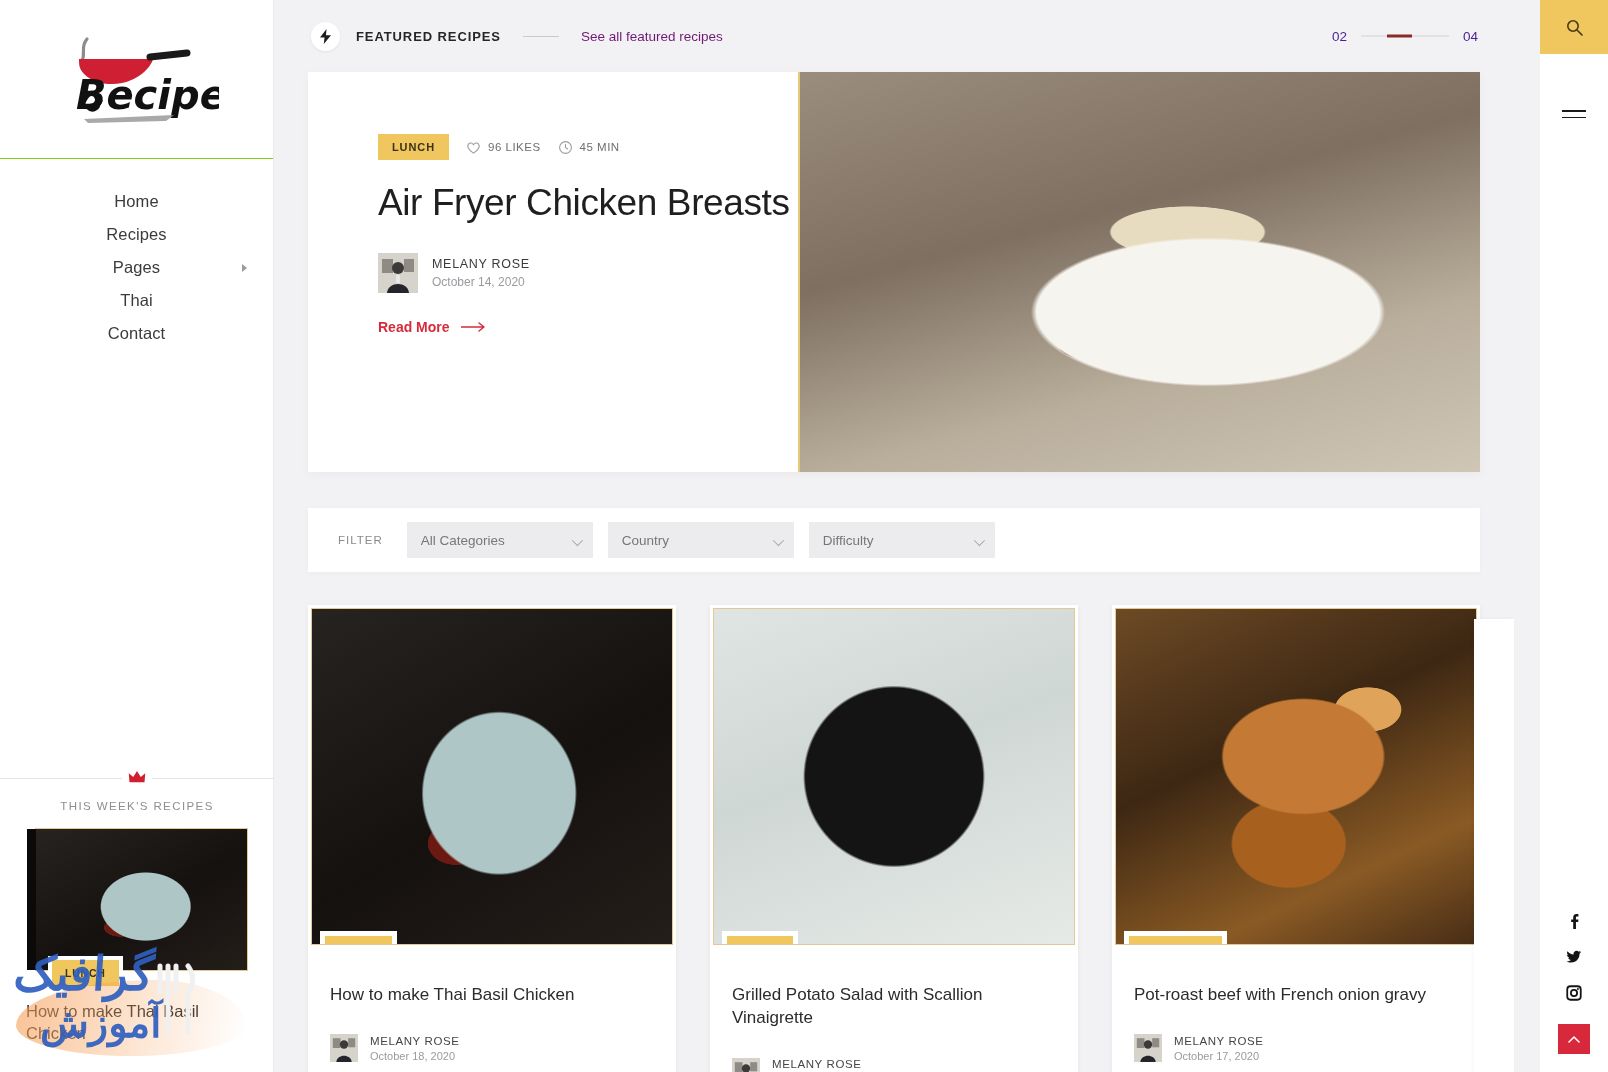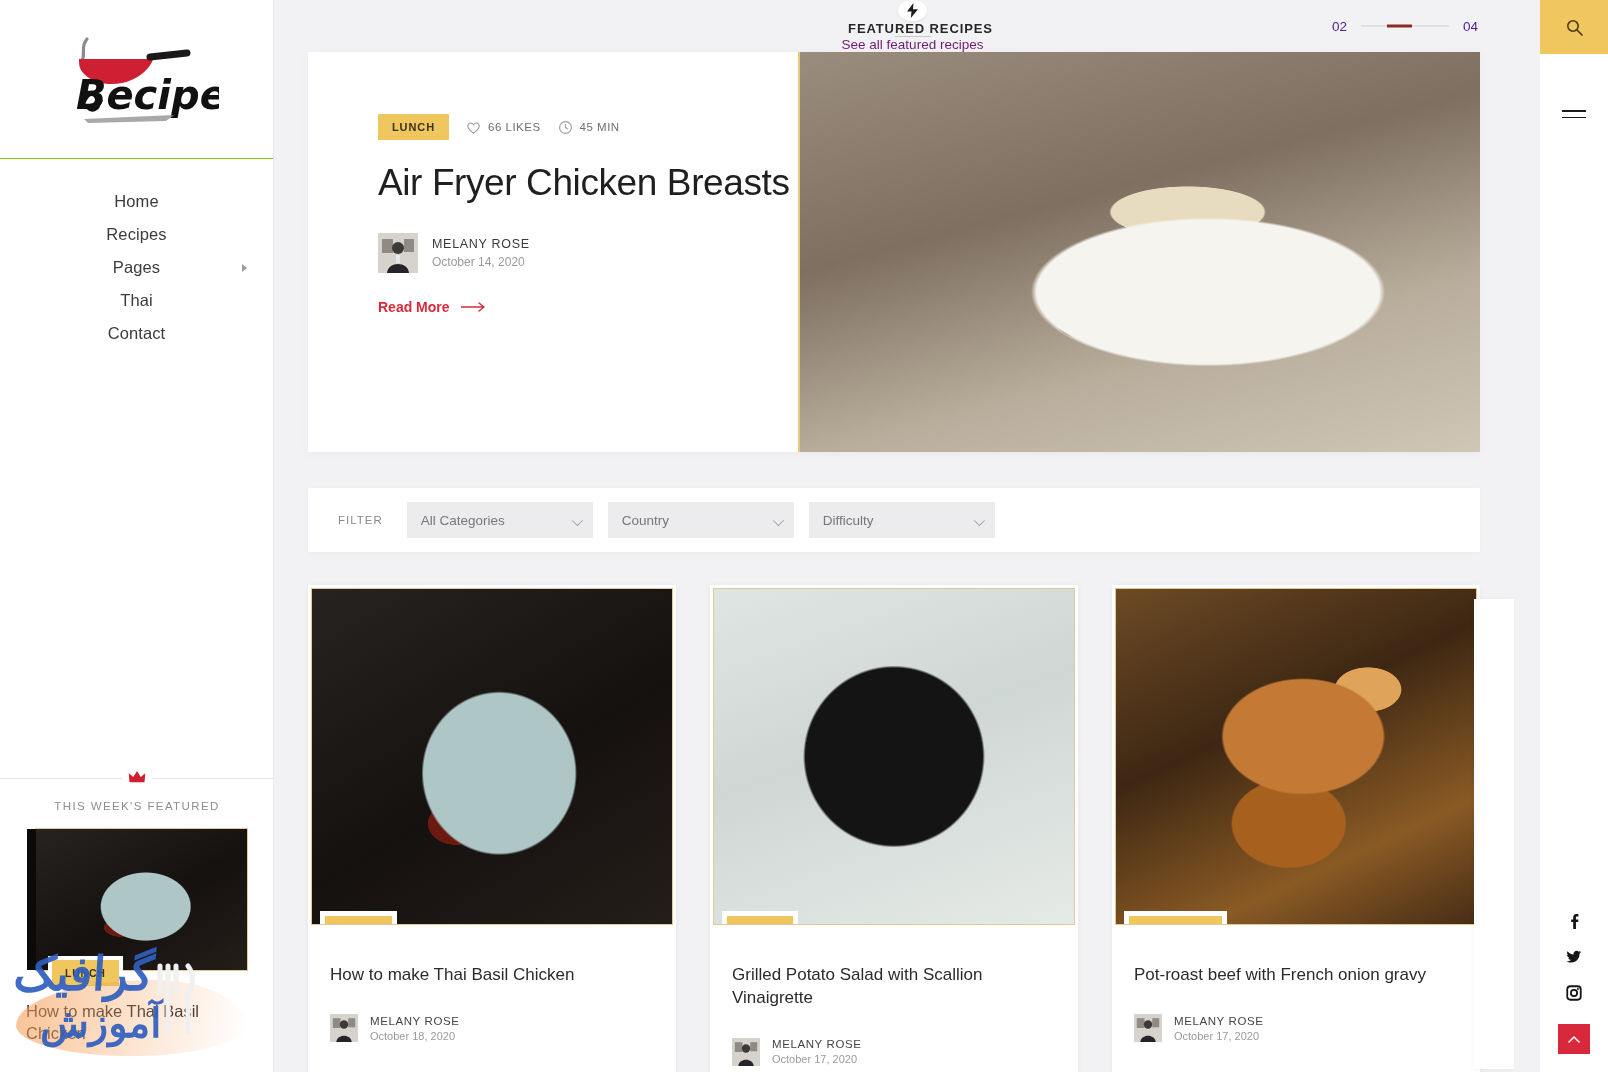--- a/index.html
+++ b/index.html
@@ -158,22 +158,22 @@
 
   
   .main {
     position: absolute; left: 274px; top: 0;
     width: 1240px; height: 1072px;
     background: #f2f2f4;
     overflow: hidden;
   }
 
   .topbar {
-    height: 52px; display: flex; align-items: center;
-    padding-left: 37px; position: relative; flex-direction: column;
+    height: 72px; display: flex; align-items: center;
+    padding-left: 37px; position: relative;
   }
   .bolt-circle {
     width: 29px; height: 29px; border-radius: 50%;
     background: #fff; display:flex; align-items:center; justify-content:center;
     box-shadow: 0 1px 3px rgba(0,0,0,.07);
   }
   .bolt-circle svg { width: 13px; height: 15px; }
   .featured-label {
     margin-left: 16px;
     font-size: 13px; font-weight: bold; letter-spacing: .9px; color: #262626;
@@ -363,21 +363,21 @@
       <div class="week-head">
         <div class="rule"></div>
         <div style="text-align:center;">
           <span class="crown-badge">
             <svg viewBox="0 0 24 18">
                 <path d="M2 16 L1 4 L7 9 L12 1 L17 9 L23 4 L22 16 Z" fill="#d01f2e"></path>
               </svg>
           </span>
         </div>
       </div>
-      <div class="week-title">THIS WEEK'S FEATURED</div>
+      <div class="week-title">THIS WEEK'S RECIPES</div>
 
       <div class="week-card">
         <div class="week-thumb">
           <div class="week-thumb-strip"></div>
           <div class="food-skewers"></div>
           <span class="week-badge">LUNCH</span>
         </div>
         <div class="week-card-title">How to make Thai Basil Chicken</div>
       </div>
     </div>
@@ -415,21 +415,21 @@
     </div>
 
     <section class="feat">
       <div class="feat-left">
         <div class="meta-row">
           <span class="badge-lunch">LUNCH</span>
           <span class="meta-item">
             <svg viewBox="0 0 16 16">
               <path d="M8 14 C2 10 1 6.5 2.6 4.4 C4.2 2.3 7 3.2 8 5 C9 3.2 11.8 2.3 13.4 4.4 C15 6.5 14 10 8 14 Z" fill="none" stroke="#9d9da3" stroke-width="1.2"></path>
             </svg>
-            <span>66 LIKES</span>
+            <span>96 LIKES</span>
           </span>
           <span class="meta-item">
             <svg viewBox="0 0 16 16">
               <circle cx="8" cy="8" r="6.3" fill="none" stroke="#9d9da3" stroke-width="1.2"></circle>
               <path d="M8 4.6 V8 L10.4 9.6" fill="none" stroke="#9d9da3" stroke-width="1.2" stroke-linecap="round"></path>
             </svg>
             <span>45 MIN</span>
           </span>
         </div>
 

